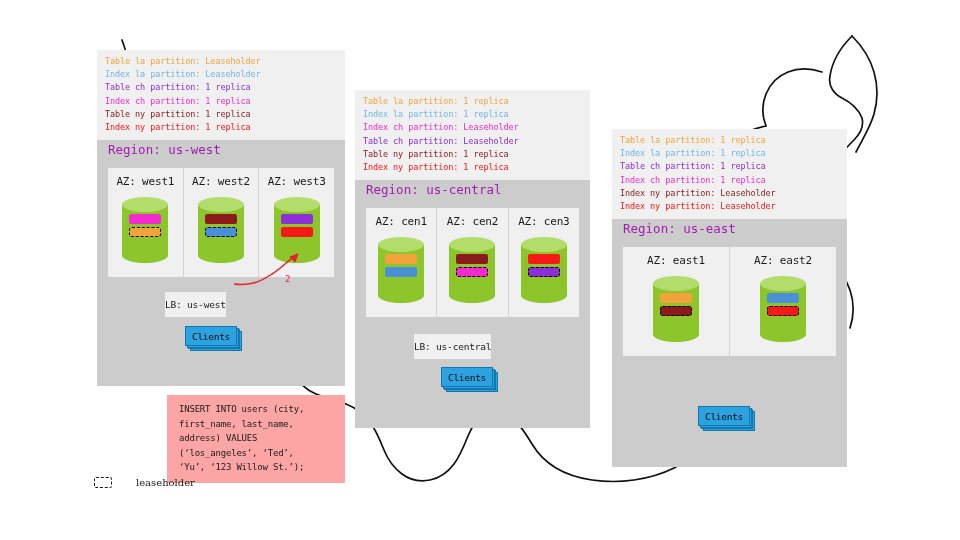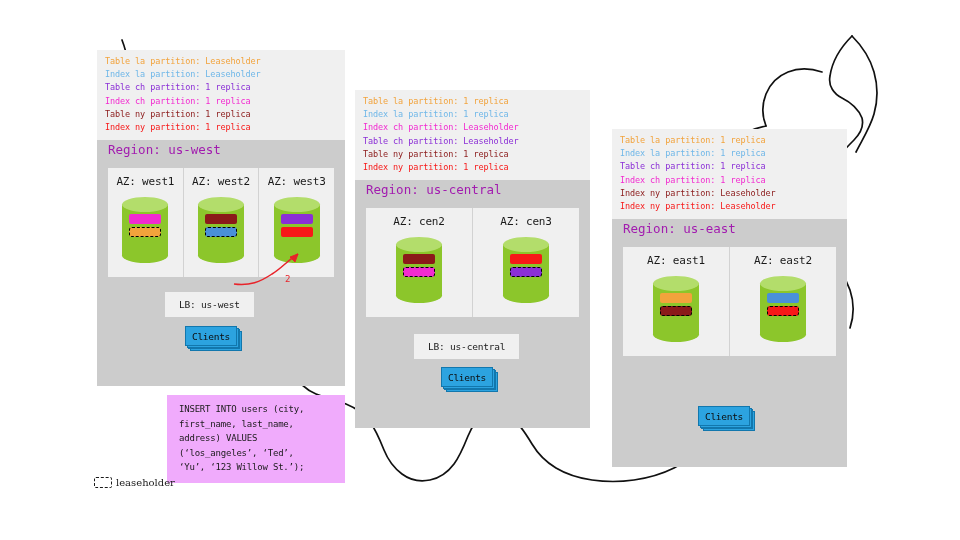--- a/index.html
+++ b/index.html
@@ -102,21 +102,21 @@
     border: 1.4px dashed #000000;
     border-radius: 3px;
   }
 
   
   .lb {
     position: absolute;
     background: #f0f0f0;
     font-size: 9.5px;
     color: #1a1a1a;
-    padding: 7px 14px;
+    padding: 7px 0;
     white-space: nowrap;
     letter-spacing: -0.2px;
     z-index: 20;
   }
 
   
   .clients {
     position: absolute;
     width: 57px; height: 22px;
   }
@@ -132,35 +132,35 @@
   .clients .c0 {
     left: 0; top: 0;
     display: flex; align-items: center; justify-content: center;
     font-size: 9.5px; color: #0d0d0d;
     letter-spacing: -0.3px;
   }
 
   
   .sql-note {
     position: absolute;
-    background: #f0abfc;
+    background: #fca5a5;
     font-size: 9px;
     line-height: 14.5px;
     color: #1a1a1a;
     padding: 7px 10px 8px 12px;
     letter-spacing: -0.2px;
     white-space: pre-line;
   }
 
   
   .legend-key {
     position: absolute;
     display: flex;
     align-items: center;
-    gap: 4px;
+    gap: 24px;
   }
   .legend-key .swatch {
     width: 18px; height: 11px;
     border: 1.4px dashed #1a1a1a;
     border-radius: 2px;
     background: transparent;
   }
   .legend-key .lbl {
     font-family: "DejaVu Serif", "Liberation Serif", serif;
     font-size: 10px;
@@ -405,20 +405,32 @@
       <span class="ln" style="color:#8b2fd6">Table ch partition: Leaseholder</span>
       <span class="ln" style="color:#8b1a1a">Table ny partition: 1 replica</span>
       <span class="ln" style="color:#f71818">Index ny partition: 1 replica</span>
     </div>
 
     <div class="region" style="height:248px;">
       <div class="region-title">Region: us-central</div>
 
       <div class="az-row">
         <div class="az">
+          <div class="az-label">AZ: cen1</div>
+          <div class="cyl">
+            <div class="cyl-bottom"></div>
+            <div class="cyl-body"></div>
+            <div class="cyl-top"></div>
+            <div class="bars">
+              <div class="bar" style="background:#f2a33c"></div>
+              <div class="bar" style="background:#4a90d9"></div>
+            </div>
+          </div>
+        </div>
+        <div class="az">
           <div class="az-label">AZ: cen2</div>
           <div class="cyl">
             <div class="cyl-bottom"></div>
             <div class="cyl-body"></div>
             <div class="cyl-top"></div>
             <div class="bars">
               <div class="bar" style="background:#8b1a1a"></div>
               <div class="bar lease" style="background:#f22ad0"></div>
             </div>
           </div>

